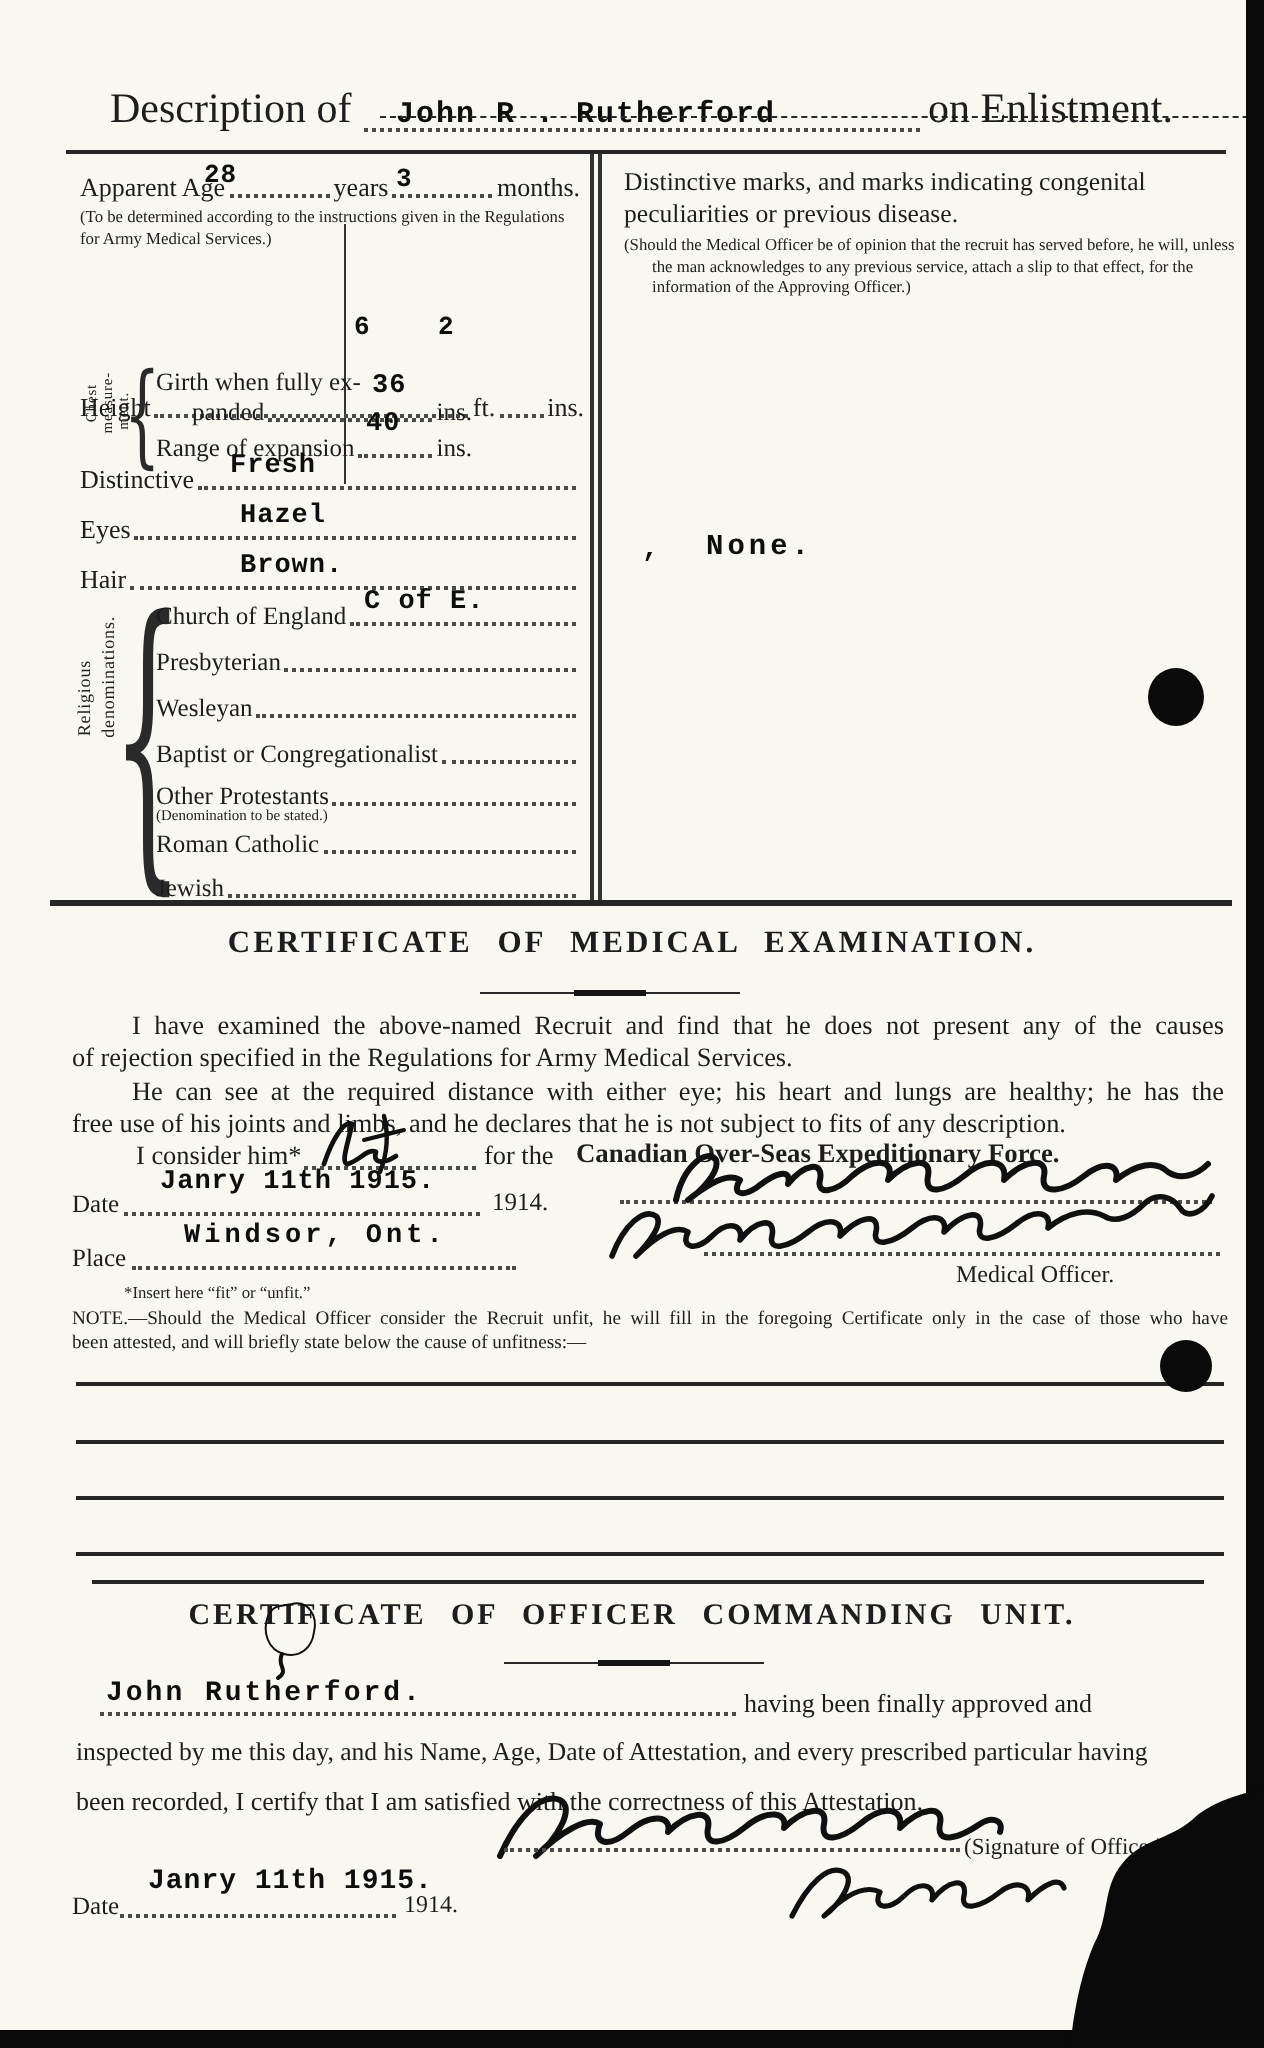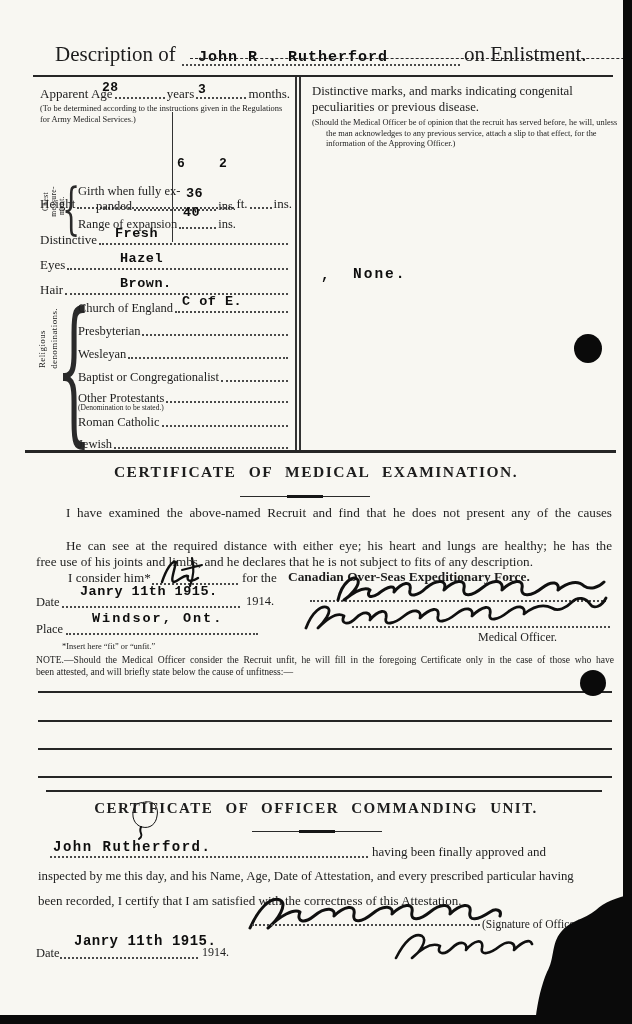--- a/index.html
+++ b/index.html
@@ -143,20 +143,21 @@
   <div class="abs small serif" style="left:312px;top:118px;width:294px;padding-left:14px;text-indent:-14px;">(Should the Medical Officer be of opinion that the recruit has served before, he will, unless the man acknowledges to any previous service, attach a slip to that effect, for the information of the Approving Officer.)</div>
   <div class="abs typed" style="left:321px;top:267px;font-size:14px;">,</div>
   <div class="abs typed" style="left:353px;top:266px;font-size:14.5px;letter-spacing:2px;">None.</div>
 
   <div class="abs heading serif" style="left:0;width:632px;top:463px;">CERTIFICATE OF MEDICAL EXAMINATION.</div>
   <div class="divider" style="left:240px;top:496px;width:130px;">
       <span></span>
     </div>
 
   <div class="abs serif just" style="left:36px;top:505px;width:576px;font-size:13.2px;text-indent:30px;">I have examined the above-named Recruit and find that he does not present any of the causes</div>
+  <div class="abs serif nowrap" style="left:36px;top:521px;font-size:13.2px;">of rejection specified in the Regulations for Army Medical Services.</div>
   <div class="abs serif just" style="left:36px;top:538px;width:576px;font-size:13.2px;text-indent:30px;">He can see at the required distance with either eye; his heart and lungs are healthy; he has the</div>
   <div class="abs serif nowrap" style="left:36px;top:554px;font-size:13.2px;">free use of his joints and limbs, and he declares that he is not subject to fits of any description.</div>
 
   <div class="abs serif nowrap" style="left:68px;top:570px;font-size:13.2px;">I consider him*</div>
   <div class="abs" style="left:152px;top:583px;width:86px;border-bottom:2px dotted #4a4a4a;"></div>
   <svg class="abs ink" style="left:148px;top:550px;" width="80" height="40" viewBox="0 0 80 40" role="img" aria-label="fit">
     <path d="M14,32 C18,20 24,10 28,12 C26,22 22,32 26,32 C32,30 36,24 40,26 C38,32 44,32 50,28" stroke-width="2.4"></path>
     <path d="M44,8 C46,16 46,26 42,36" stroke-width="2.2"></path>
     <path d="M34,20 L54,15" stroke-width="2"></path>
   </svg>

